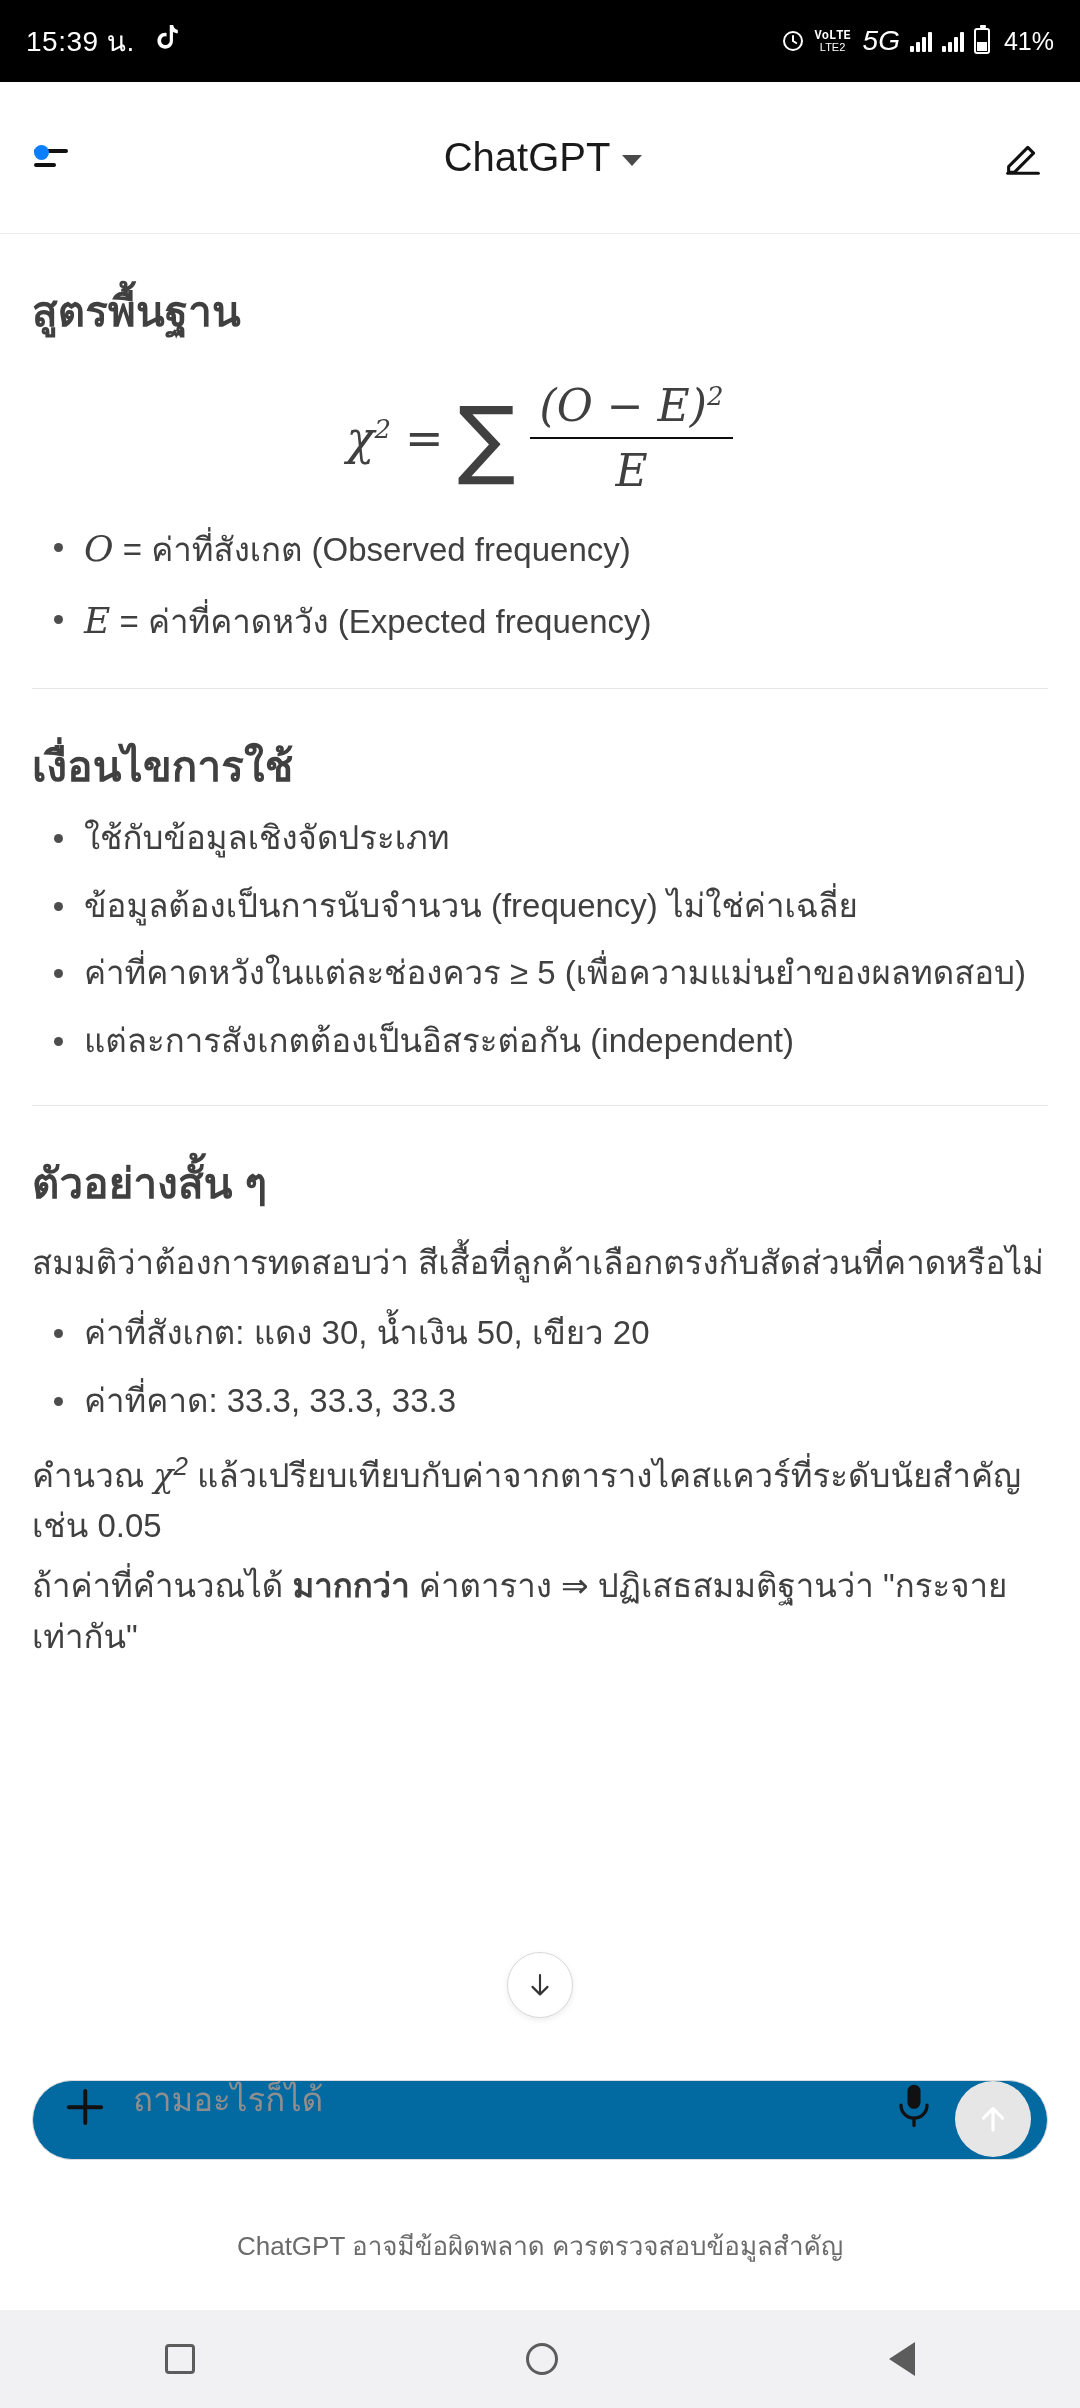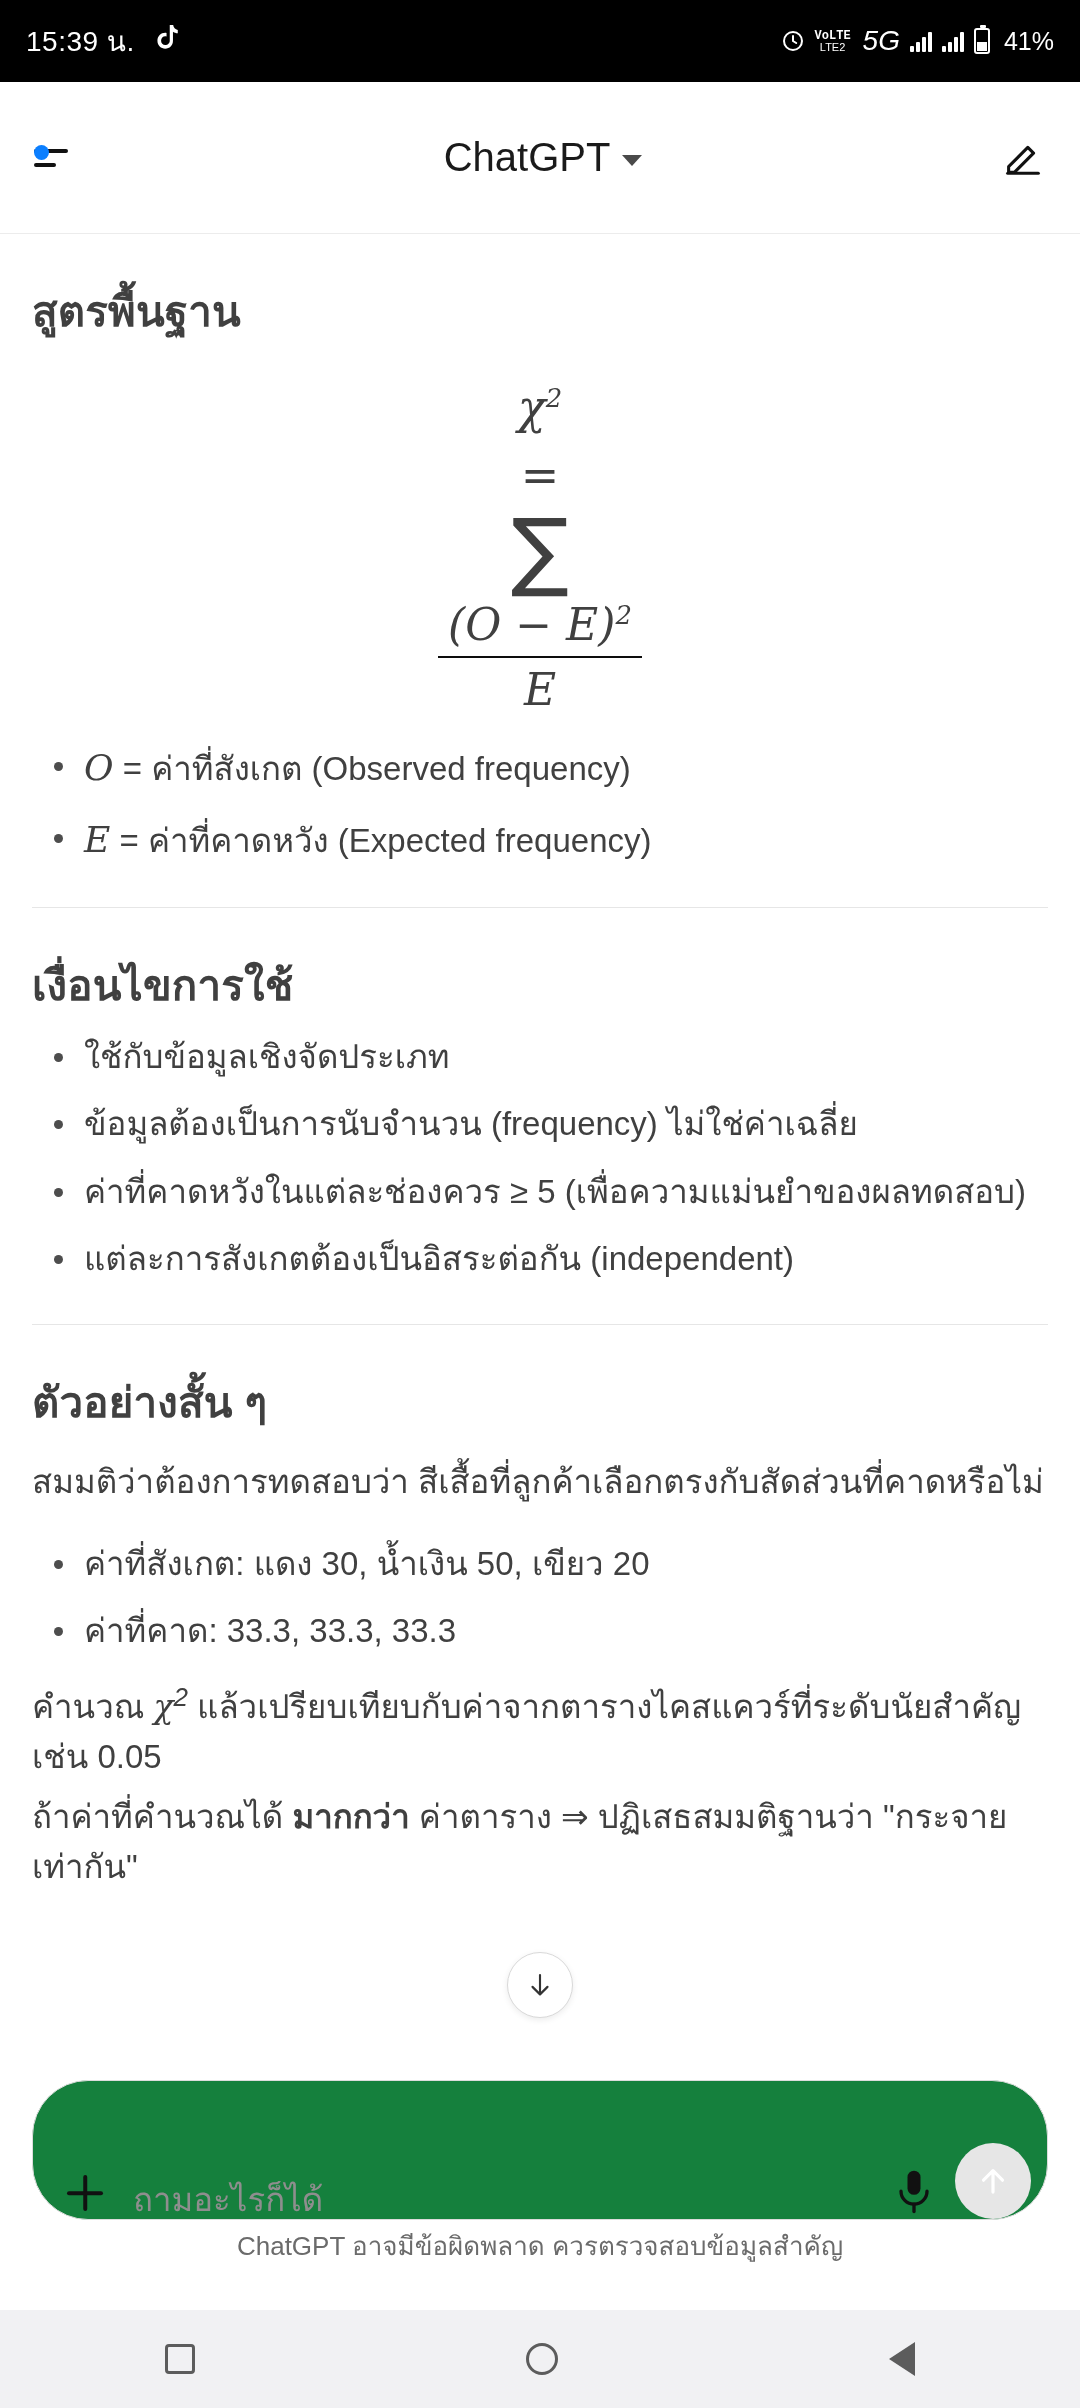--- a/index.html
+++ b/index.html
@@ -81,21 +81,21 @@
     font-size: 42px;
     font-weight: bold;
     margin: 44px 0 0 0;
     letter-spacing: .2px;
   }
   .formula {
     text-align: center;
     margin: 36px 0 26px 0;
     font-family: "DejaVu Serif", serif;
   }
-  .formula .eq { display: inline-flex; align-items: center; gap: 14px; font-size: 46px; font-style: italic; flex-direction: column; }
+  .formula .eq { display: inline-flex; align-items: center; gap: 14px; font-size: 46px; font-style: italic; }
   .formula .sum { font-size: 86px; font-style: normal; line-height: .8; font-family: "DejaVu Sans", sans-serif; }
   .frac { display: inline-flex; flex-direction: column; }
   .frac .num { padding: 0 10px 6px 10px; border-bottom: 2.5px solid #0d0d0d; font-size: 44px; }
   .frac .den { padding-top: 6px; font-size: 44px; }
   sup.pw { font-size: 26px; vertical-align: super; font-style: italic;}
 
   ul.bullets { list-style: none; margin: 14px 0 0 0; padding: 0; }
   ul.bullets li {
     position: relative;
     padding-left: 52px;
@@ -133,27 +133,27 @@
   }
 
   
   .composer-wrap {
     position: absolute;
     left: 0; right: 0;
     top: 2080px;
     padding: 0 32px;
   }
   .composer {
-    height: 140px;
+    height: 80px;
     border: 1px solid #dcdcdc;
     border-radius: 56px;
     display: flex;
-    align-items: flex-end;
+    align-items: flex-start;
     padding: 0 16px 0 26px;
-    background: #15803d;
+    background: #0369a1;
   }
   .plus { width: 52px; height: 52px; position: relative; flex: 0 0 auto; }
   .plus:before, .plus:after {
     content: ""; position: absolute; background: #111; border-radius: 2px;
   }
   .plus:before { left: 50%; top: 8px; width: 3.5px; height: 36px; transform: translateX(-50%); }
   .plus:after { top: 50%; left: 8px; height: 3.5px; width: 36px; transform: translateY(-50%); }
   .composer-input {
     flex: 1 1 auto;
     border: none;
@@ -299,21 +299,21 @@
     <li>ใช้กับข้อมูลเชิงจัดประเภท</li>
     <li>ข้อมูลต้องเป็นการนับจำนวน (frequency) ไม่ใช่ค่าเฉลี่ย</li>
     <li>ค่าที่คาดหวังในแต่ละช่องควร ≥ 5 (เพื่อความแม่นยำของผลทดสอบ)</li>
     <li>แต่ละการสังเกตต้องเป็นอิสระต่อกัน (independent)</li>
   </ul>
 
   <hr class="sep">
 
   <h2 class="section">ตัวอย่างสั้น ๆ</h2>
   <p class="para">สมมติว่าต้องการทดสอบว่า สีเสื้อที่ลูกค้าเลือกตรงกับสัดส่วนที่คาดหรือไม่</p>
-  <ul class="bullets" style="margin-top:32px">
+  <ul class="bullets" style="margin-top:20px">
     <li>ค่าที่สังเกต: แดง 30, น้ำเงิน 50, เขียว 20</li>
     <li>ค่าที่คาด: 33.3, 33.3, 33.3</li>
   </ul>
 
   <p class="para">
     <span>คำนวณ </span><span class="chi-inline">χ</span><sup class="pw">2</sup><span> แล้วเปรียบเทียบกับค่าจากตารางไคสแควร์ที่ระดับนัยสำคัญ เช่น 0.05</span>
   </p>
 
   <p class="para tight">
     <span>ถ้าค่าที่คำนวณได้ </span><b>มากกว่า</b><span> ค่าตาราง ⇒ ปฏิเสธสมมติฐานว่า "กระจายเท่ากัน"</span>

